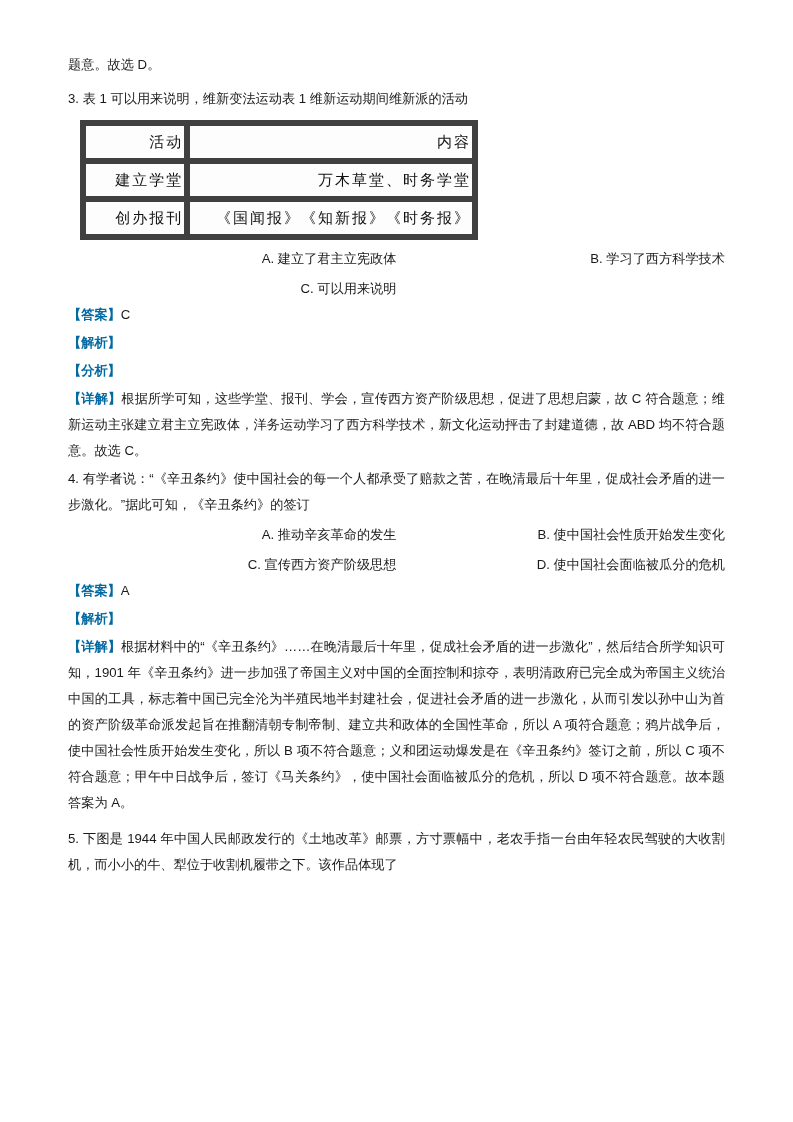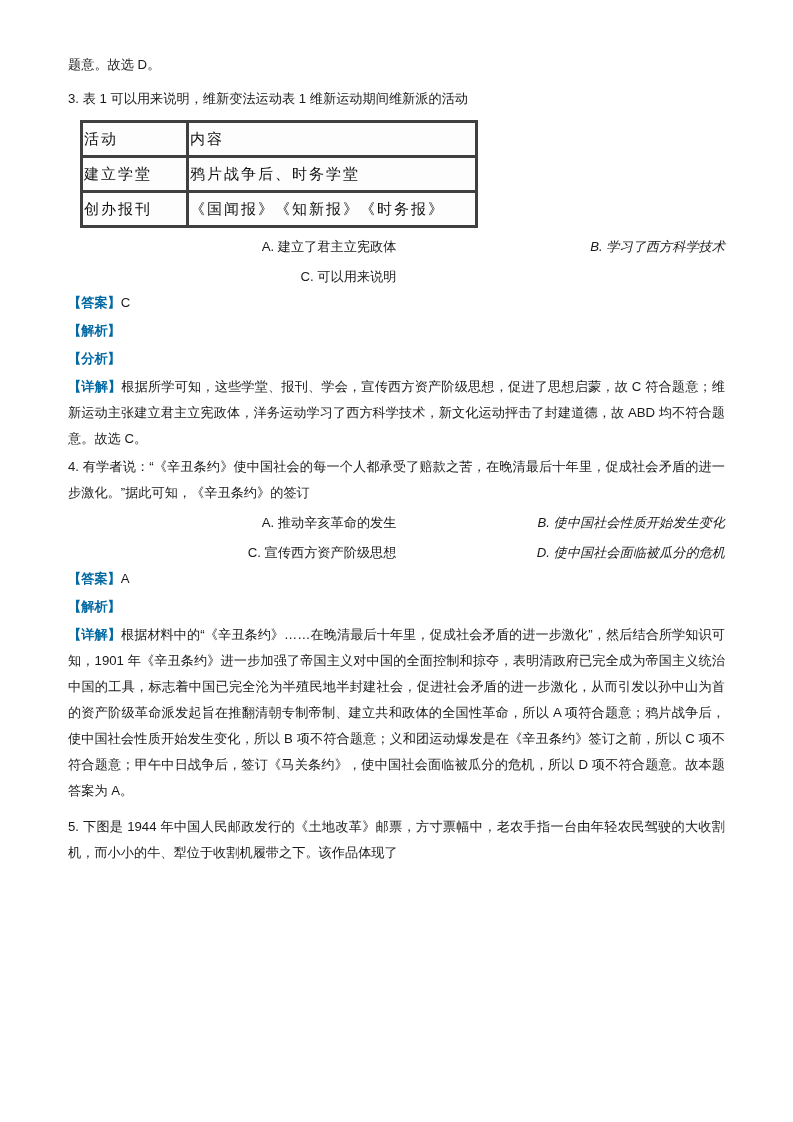--- a/index.html
+++ b/index.html
@@ -46,39 +46,38 @@
   .opt {
     width: 50%;
     font-size: 13.2px;
     line-height: 26px;
     color: #1a1a1a;
     box-sizing: border-box;
     text-align: right;
   }
   .opt.right {
     padding-left: 56px;
-    font-style: italic;
   }
   
   .tbl-wrap {
     margin: 8px 0 6px 12px;
     width: 398px;
   }
   table.hist {
     border-collapse: collapse;
     width: 398px;
     background: #fdfdfd;
   }
   table.hist td {
-    border: 3px solid #404040;
+    border: 6px solid #404040;
     height: 30px;
     font-size: 15px;
     font-family: "DejaVu Sans", sans-serif;
     color: #111;
-    text-align: left;
+    text-align: right;
     letter-spacing: 2px;
     white-space: nowrap;
   }
   table.hist td.c1 {
     width: 108px;
   }
   table.hist td.c2 {
     width: 290px;
   }
   table.hist tr.head td {
@@ -99,21 +98,21 @@
 
   <div class="tbl-wrap">
     <table class="hist">
       <tbody>
           <tr class="head">
         <td class="c1">活动</td>
         <td class="c2">内容</td>
       </tr>
       <tr>
         <td class="c1">建立学堂</td>
-        <td class="c2">鸦片战争后、时务学堂</td>
+        <td class="c2">万木草堂、时务学堂</td>
       </tr>
       <tr>
         <td class="c1">创办报刊</td>
         <td class="c2">《国闻报》《知新报》《时务报》</td>
       </tr>
     </tbody>
       </table>
   </div>
 
   <div class="opts">

